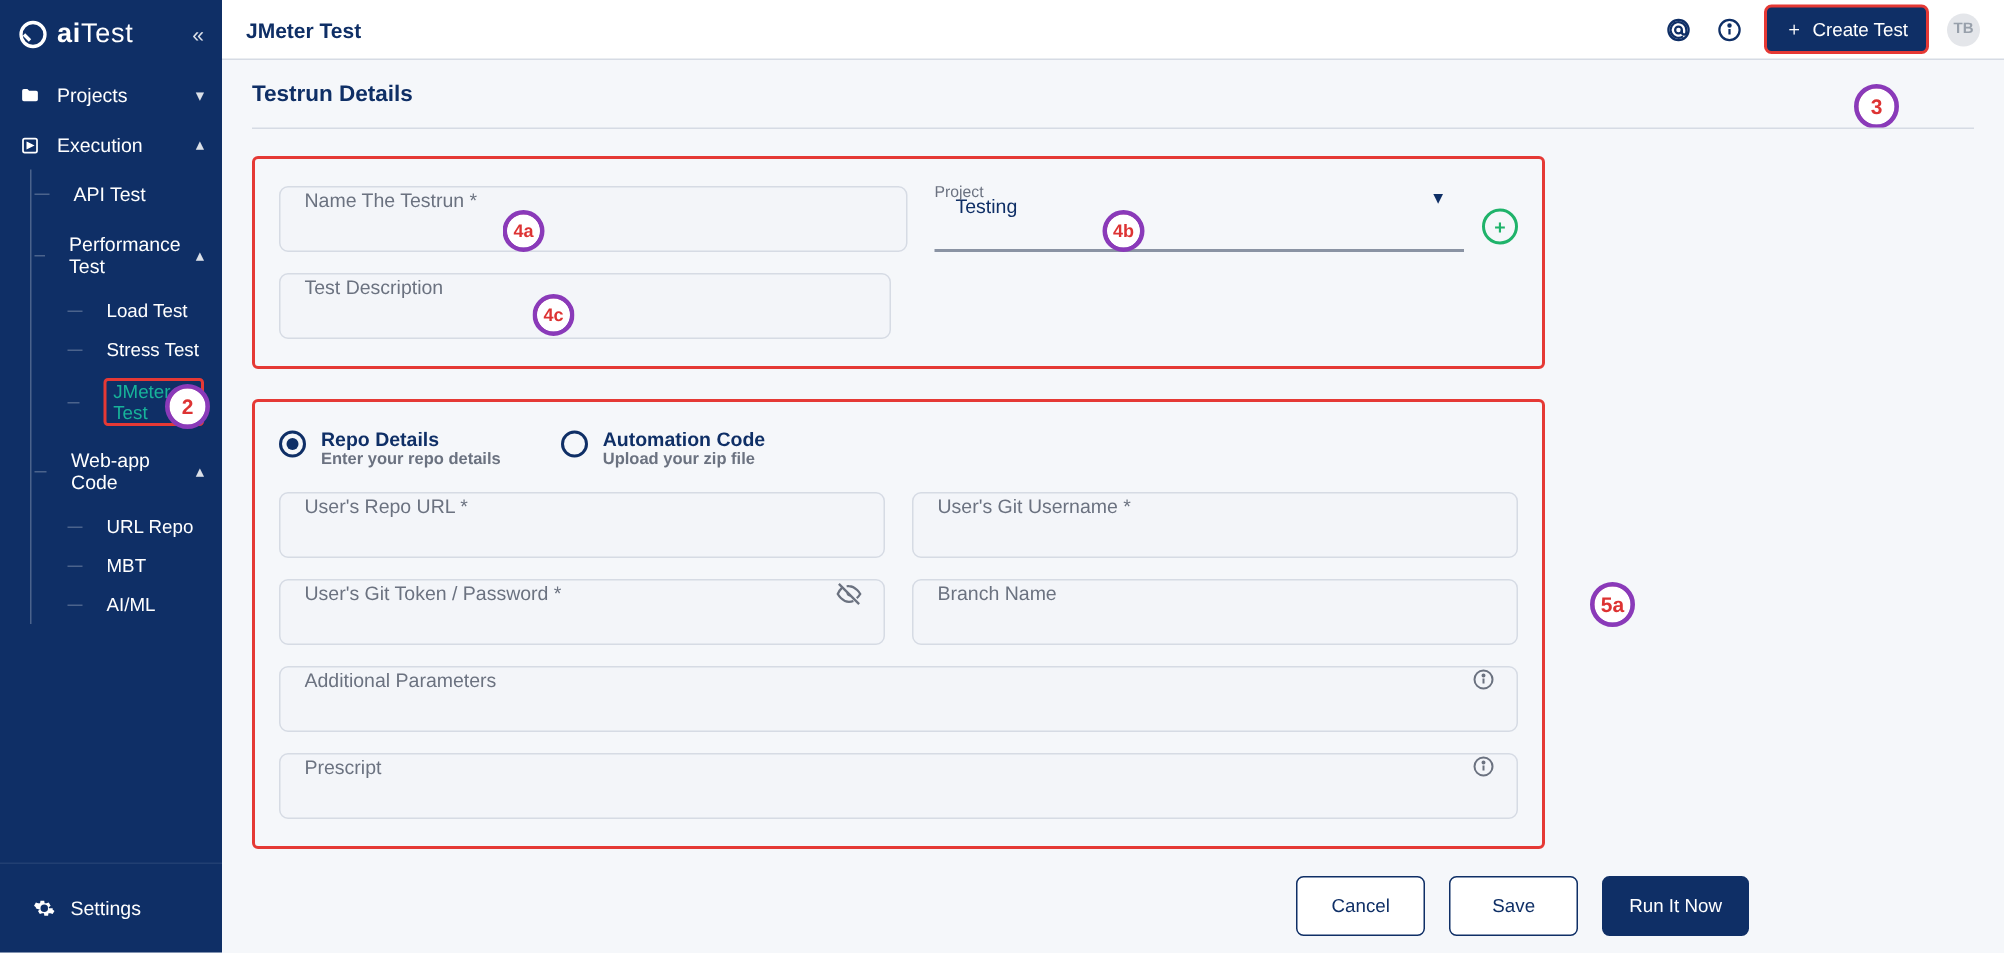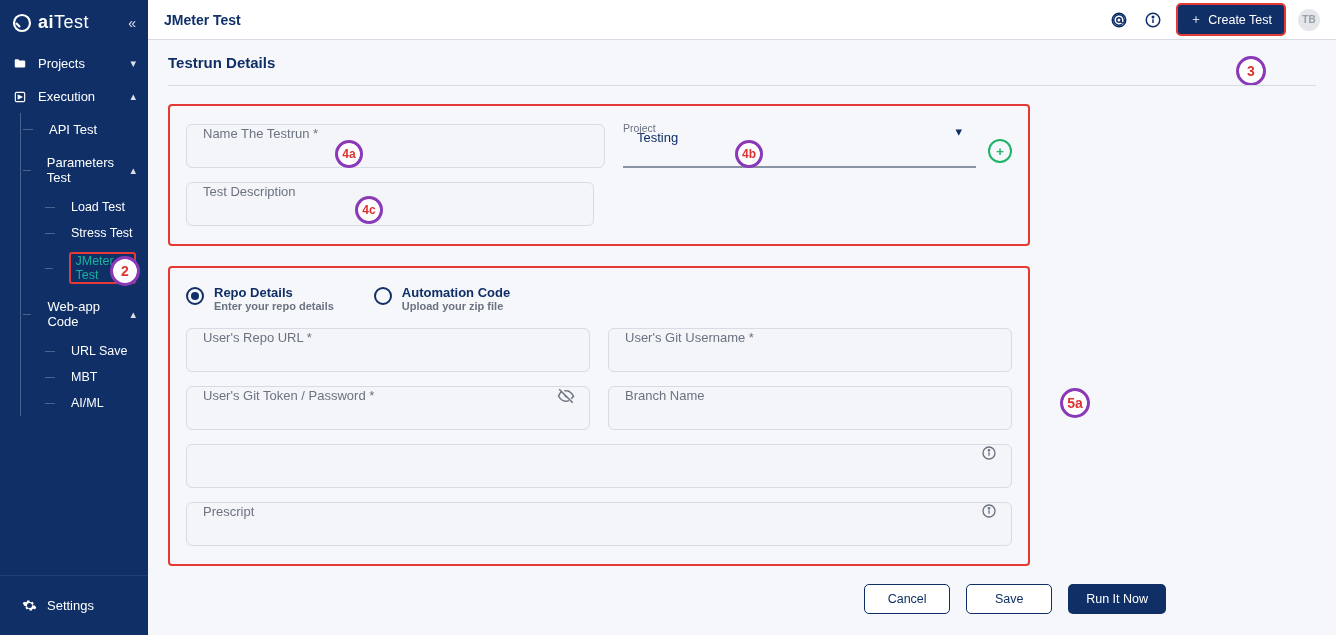--- a/index.html
+++ b/index.html
@@ -61,21 +61,21 @@
   .panel2{margin-top:20px}
   .radio-row{display:flex;gap:40px;margin-bottom:16px}
   .radio-opt{display:flex;gap:10px;align-items:flex-start;cursor:pointer}
   .radio{width:18px;height:18px;border:2px solid var(--navy);border-radius:50%;display:flex;align-items:center;justify-content:center;margin-top:1px}
   .radio.checked::after{content:"";width:8px;height:8px;border-radius:50%;background:var(--navy)}
   .radio-label{font-size:13px;color:var(--navy);font-weight:600;line-height:1.1}
   .radio-sub{font-size:11px;color:var(--muted);font-weight:700}
   .field.full{flex:1}
   .field .trailing{margin-left:auto;color:var(--muted);cursor:pointer}
   .footer-btns{display:flex;gap:16px;justify-content:flex-end;margin:18px 150px 0 0}
-  .btn{min-width:86px;height:30px;border-radius:5px;display:flex;align-items:center;justify-content:center;font-size:12.5px;cursor:pointer;padding:0 18px}
+  .btn{min-width:86px;height:40px;border-radius:5px;display:flex;align-items:center;justify-content:center;font-size:12.5px;cursor:pointer;padding:0 18px}
   .btn.outline{border:1px solid var(--navy);color:var(--navy);background:#fff}
   .btn.solid{background:var(--navy);color:#fff}
   svg{display:block}
 </style>
 </head>
 <body>
 
 <div class="sidebar">
   <div class="logo-row">
     <span>
@@ -105,41 +105,41 @@
           </svg>
         </span>
       <span>Execution</span>
       <span class="exp">▴</span>
     </div>
     <div class="tree-line">
       <div class="nav-item">
           <span>API Test</span>
         </div>
       <div class="nav-item">
-        <span>Parameters Test</span>
+        <span>Performance Test</span>
         <span class="exp">▴</span>
       </div>
       <div class="sub">
         <div class="nav-item">
             <span>Load Test</span>
           </div>
         <div class="nav-item">
             <span>Stress Test</span>
           </div>
         <div class="nav-item active" style="position:relative">
           <span class="hl-box">JMeter Test</span>
         </div>
       </div>
       <div class="nav-item">
         <span>Web-app Code</span>
         <span class="exp">▴</span>
       </div>
       <div class="sub">
         <div class="nav-item">
-            <span>URL Save</span>
+            <span>URL Repo</span>
           </div>
         <div class="nav-item">
             <span>MBT</span>
           </div>
         <div class="nav-item">
             <span>AI/ML</span>
           </div>
       </div>
     </div>
   </div>
@@ -244,20 +244,21 @@
               <path d="M9.9 5.1A9.8 9.8 0 0112 5c6 0 10 7 10 7a17 17 0 01-3.1 3.7M6.1 6.1A17 17 0 002 12s4 7 10 7a9.8 9.8 0 003.9-.8"></path>
             </svg>
           </span>
       </div>
       <div class="field">
           <input placeholder="Branch Name" style="">
         </div>
     </div>
     <div class="row">
       <div class="field full">
+        <input placeholder="Additional Parameters" style="">
         <span class="trailing">
             <svg width="16" height="16" viewBox="0 0 24 24" fill="none" stroke="currentColor" stroke-width="2">
               <circle cx="12" cy="12" r="9"></circle>
               <line x1="12" y1="11" x2="12" y2="16"></line>
               <circle cx="12" cy="8" r="1" fill="currentColor"></circle>
             </svg>
           </span>
       </div>
     </div>
     <div class="row" style="margin-bottom:0">

